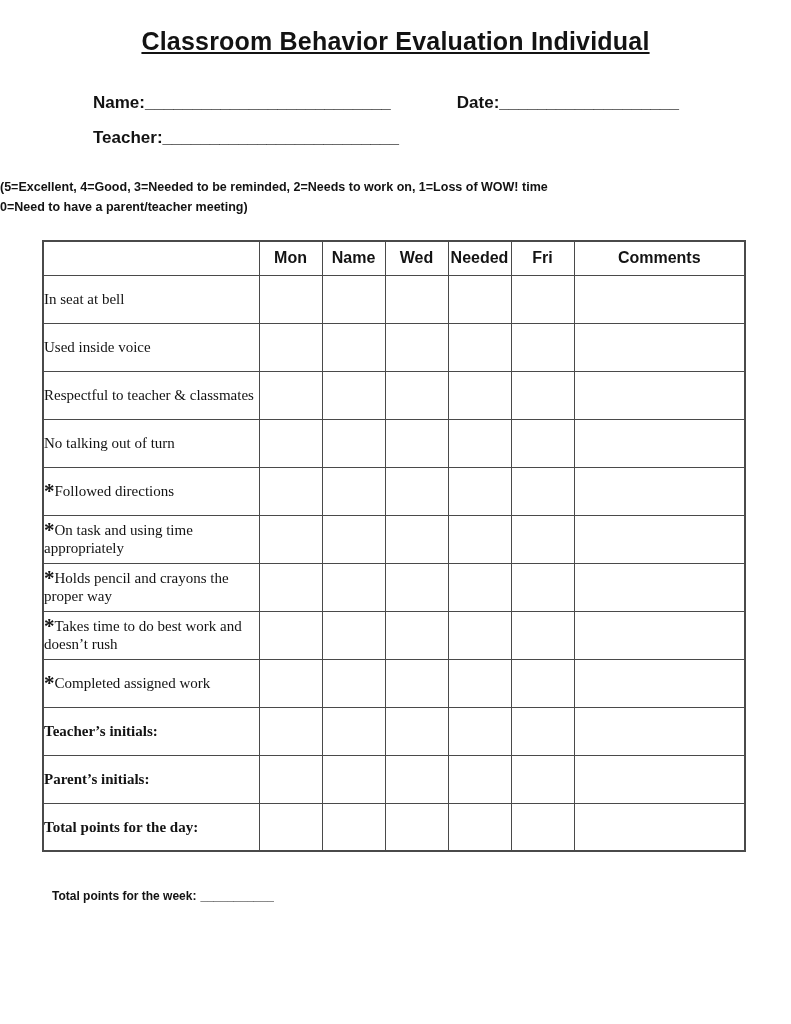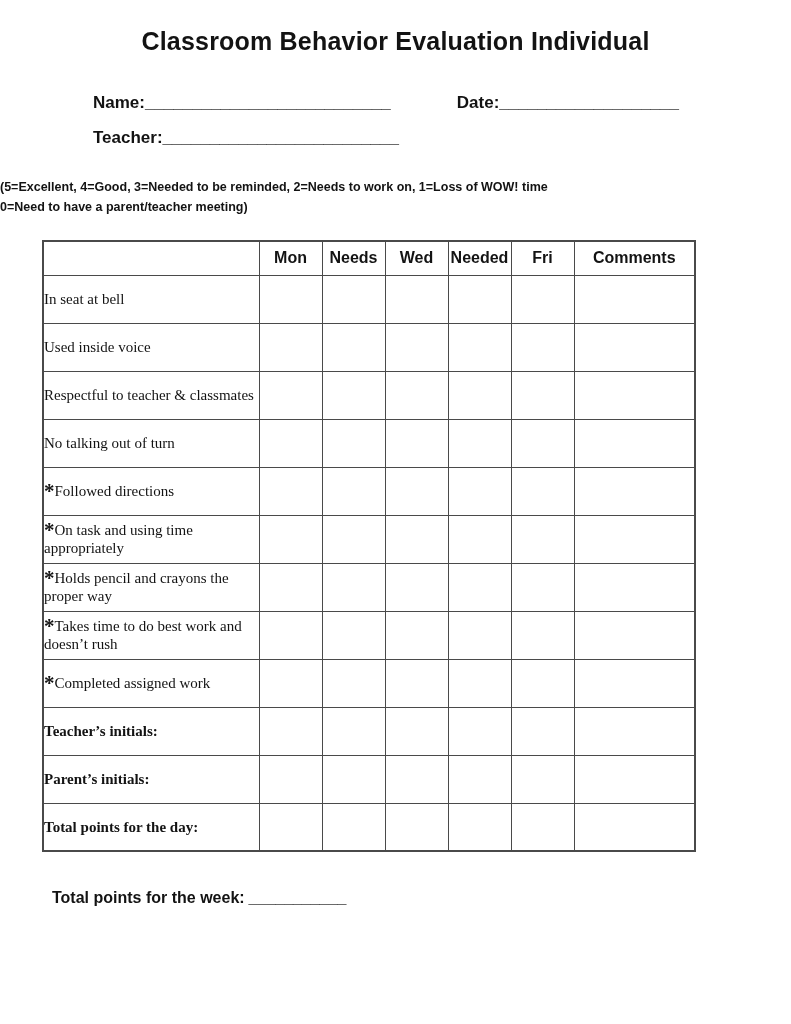--- a/index.html
+++ b/index.html
@@ -17,20 +17,21 @@
     overflow:hidden;
   }
   .page{width:100%;height:100%;position:relative;}
 
   .title{
     margin:27px 0 0 0;
     text-align:center;
     font-size:25px;
     font-weight:bold;
     letter-spacing:0.2px;
+    text-decoration:underline;
   }
 
   .fields{
     margin:37px 0 0 93px;
     font-size:17px;
     font-weight:bold;
   }
   .field-row{display:flex;align-items:baseline;text-align:center;}
   .field-row.second{margin-top:15px;}
   .blank-line{
@@ -42,21 +43,21 @@
 
   .legend{
     margin-top:29px;
     font-size:12.5px;
     font-weight:bold;
     line-height:1.6;
   }
 
   table.behavior{
     margin:23px 0 0 42px;
-    width:654px;
+    width:704px;
     border-collapse:collapse;
     table-layout:fixed;
     border:2px solid var(--border);
   }
   table.behavior th, table.behavior td{
     border:1px solid var(--border);
     padding:0;
     vertical-align:middle;
   }
   table.behavior thead tr{height:34px;}
@@ -76,21 +77,21 @@
   td.label-cell .star{
     font-size:21px;
     line-height:0;
     vertical-align:-2px;
     font-weight:bold;
   }
   td.label-cell.bold-label{font-weight:bold;}
 
   .week-total{
     margin:37px 0 0 52px;
-    font-size:16px;
+    font-size:12px;
     font-weight:bold;
   }
   .week-total .blank-line{margin-left:4px;}
 
   .footer{
     position:absolute;
     left:0;bottom:13px;
     width:100%;
     text-align:center;
     font-size:14.5px;
@@ -132,21 +133,21 @@
         <col style="width:63px">
         <col style="width:63px">
         <col style="width:63px">
         <col style="width:63px">
       <col>
     </colgroup>
     <thead>
       <tr>
         <th class="corner"></th>
       <th class="day-col">Mon</th>
-          <th class="day-col">Needs</th>
+          <th class="day-col">Name</th>
           <th class="day-col">Wed</th>
           <th class="day-col">Needed</th>
           <th class="day-col">Fri</th>
           <th class="comments-col">Comments</th>
         </tr>
     </thead>
     <tbody>
         <tr>
           <td class="label-cell"><span class="star"></span><span>In seat at bell</span></td>
           <td></td>

